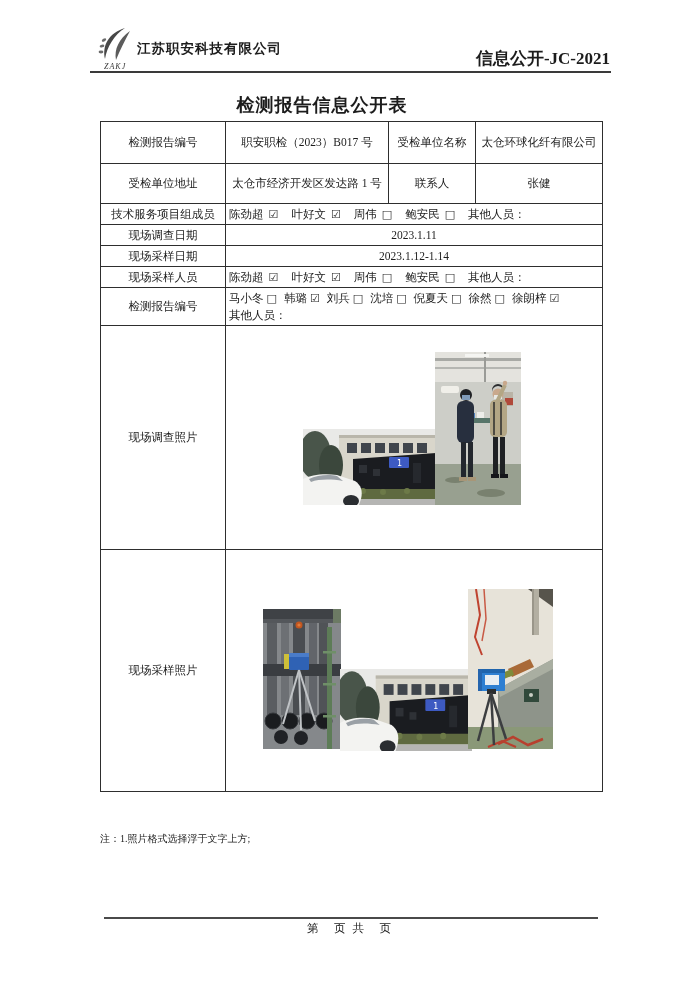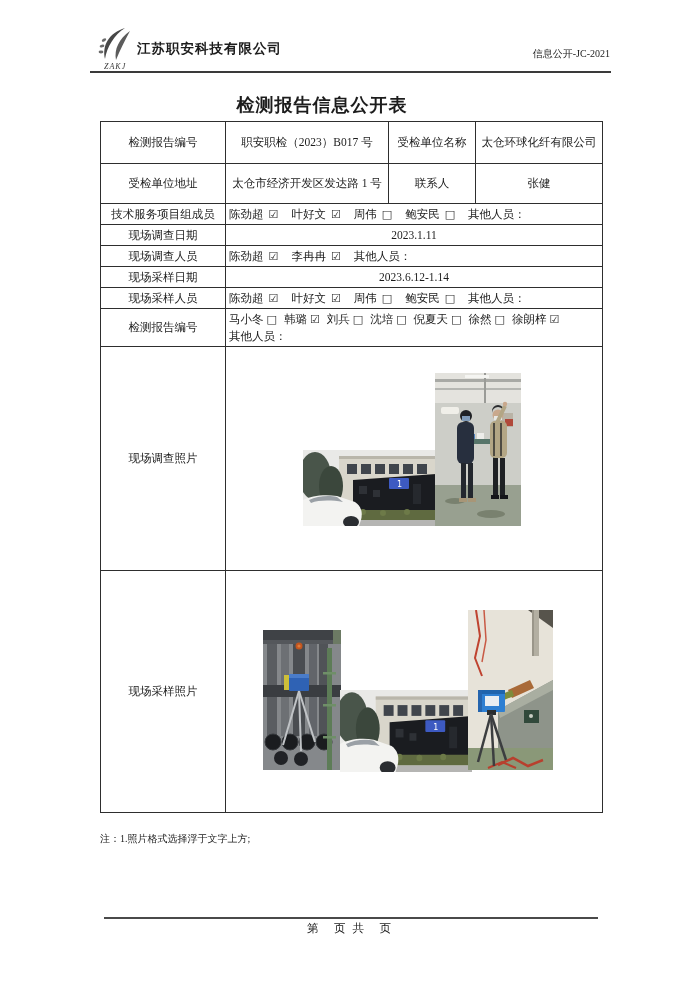--- a/index.html
+++ b/index.html
@@ -2,21 +2,21 @@
 <html><head>
 <meta charset="utf-8">
 <style>
   html,body{margin:0;padding:0;background:#ffffff;}
   .page{position:relative;width:700px;height:993px;background:#ffffff;overflow:hidden;
         font-family:"Liberation Serif","DejaVu Serif",serif;color:#1c1c1c;}
 
   
   .logo{position:absolute;left:97px;top:26px;width:40px;height:46px;}
   .company{position:absolute;left:137px;top:40px;font-size:13.5px;font-weight:bold;letter-spacing:1px;}
-  .doccode{position:absolute;left:420px;top:47px;width:190px;text-align:right;font-size:10px;font-weight:normal;}
+  .doccode{position:absolute;left:420px;top:47px;width:190px;text-align:right;font-size:17px;font-weight:bold;}
   .header-line{position:absolute;left:90px;top:71px;width:521px;height:2px;background:#3a3a3a;}
 
   
   .title{position:absolute;left:0;top:93px;width:644px;text-align:center;
          font-size:18px;font-weight:bold;letter-spacing:1px;}
 
   
   table.form{position:absolute;left:100px;top:121px;border-collapse:collapse;table-layout:fixed;width:502px;}
   table.form td{border:1px solid #2e2e2e;font-size:11.5px;line-height:17px;padding:1px 3px;
                 vertical-align:middle;overflow:hidden;}
@@ -86,28 +86,22 @@
       <td class="lbl">技术服务项目组成员</td>
       <td class="vl" colspan="3">
         <span class="people-std"><span class="person"><span>陈劲超</span><span class="bx">☑</span></span><span class="person"><span>叶好文</span><span class="bx">☑</span></span><span class="person"><span>周伟</span><span class="bx">□</span></span><span class="person"><span>鲍安民</span><span class="bx">□</span></span></span><span class="others-inline">其他人员：</span>
       </td>
     </tr>
     <tr class="r">
       <td class="lbl">现场调查日期</td>
       <td class="vc" colspan="3">2023.1.11</td>
     </tr>
     <tr class="r">
-      <td class="lbl">现场调查人员</td>
-      <td class="vl" colspan="3">
-        <span class="people-std"><span class="person"><span>陈劲超</span><span class="bx">☑</span></span><span class="person"><span>李冉冉</span><span class="bx">☑</span></span></span><span class="others-inline">其他人员：</span>
-      </td>
-    </tr>
-    <tr class="r">
       <td class="lbl">现场采样日期</td>
-      <td class="vc" colspan="3">2023.6.12-1.14</td>
+      <td class="vc" colspan="3">2023.1.12-1.14</td>
     </tr>
     <tr class="r">
       <td class="lbl">现场采样人员</td>
       <td class="vl" colspan="3">
         <span class="people-std"><span class="person"><span>陈劲超</span><span class="bx">☑</span></span><span class="person"><span>叶好文</span><span class="bx">☑</span></span><span class="person"><span>周伟</span><span class="bx">□</span></span><span class="person"><span>鲍安民</span><span class="bx">□</span></span></span><span class="others-inline">其他人员：</span>
       </td>
     </tr>
     <tr class="rlab">
       <td class="lbl">检测报告编号</td>
       <td class="vl" colspan="3">

